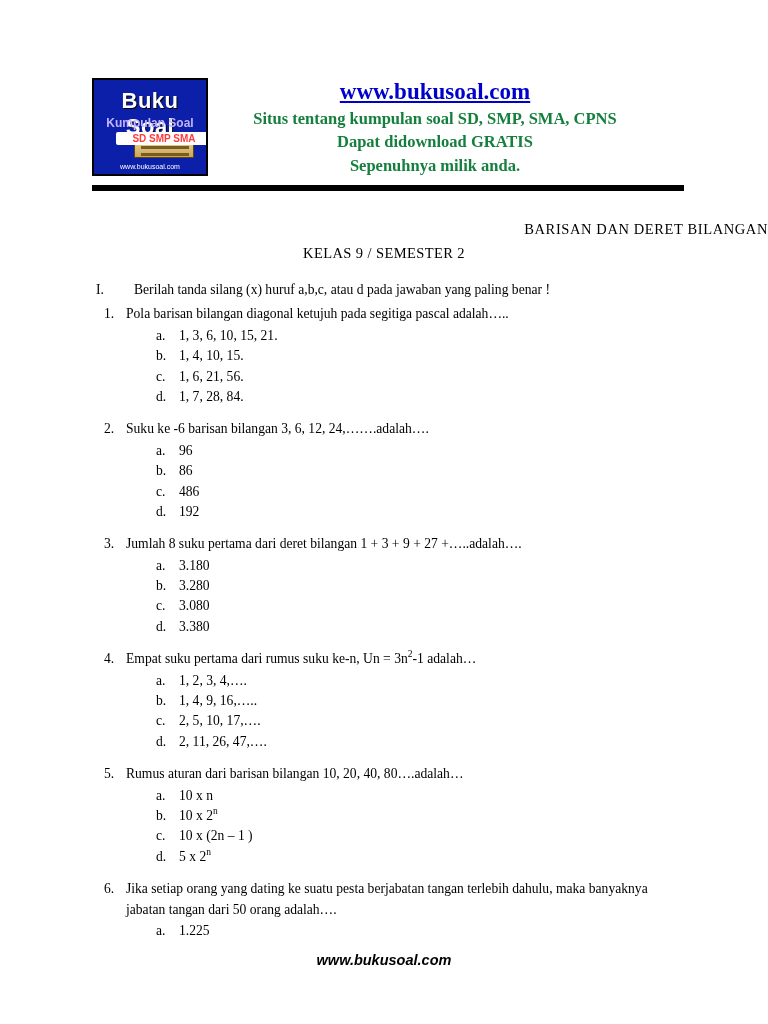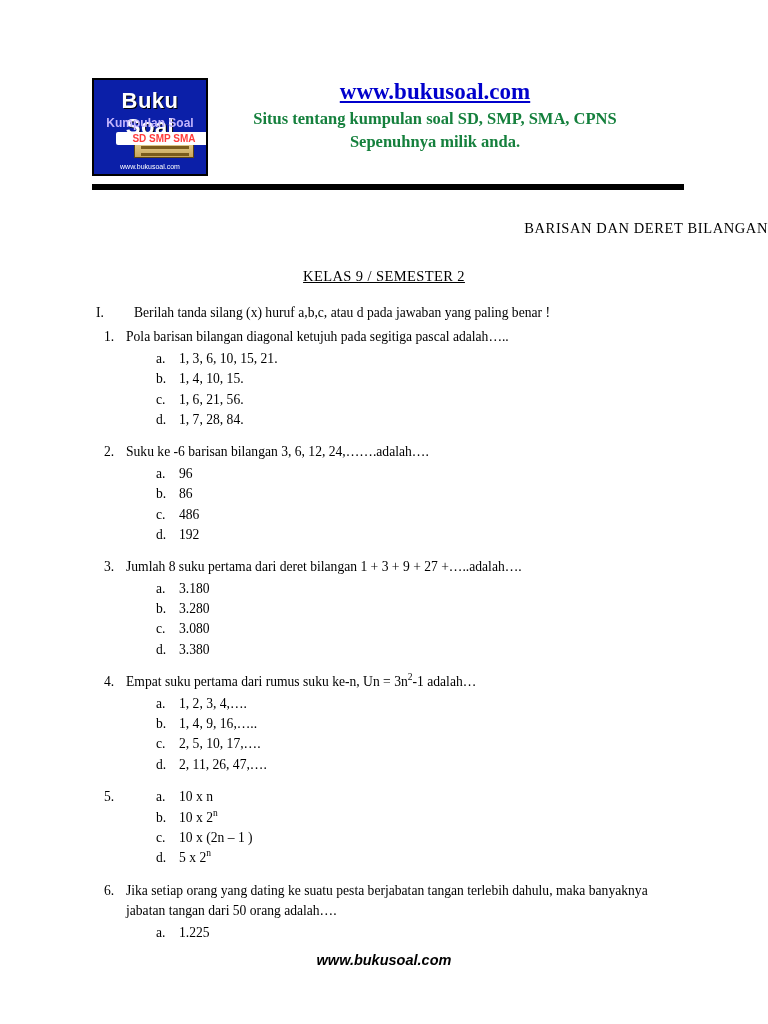--- a/index.html
+++ b/index.html
@@ -141,22 +141,21 @@
   .doc-title {
     text-align: right;
     font-size: 14.5px;
     letter-spacing: 0.6px;
     margin-top: 30px;
   }
   .doc-subtitle {
     text-align: center;
     font-size: 14.5px;
     letter-spacing: 0.4px;
-    margin-top: 31px;
-    text-decoration: underline;
+    margin-top: 7px;
   }
 
   
   .content {
     margin: 18px 86px 0 96px;
     font-size: 13.6px;
     line-height: 1.5;
   }
 
   .instruction {
@@ -217,20 +216,21 @@
     <div class="logo">
       <div class="logo-title">Buku Soal</div>
       <div class="logo-sub">Kumpulan Soal</div>
       <div class="logo-art"></div>
       <div class="logo-sub2">SD SMP SMA</div>
       <div class="logo-url">www.bukusoal.com</div>
     </div>
     <div class="header-text">
       <div class="site-url">www.bukusoal.com</div>
       <div class="tagline">Situs tentang kumpulan soal SD, SMP, SMA, CPNS</div>
+      <div class="tagline">Dapat didownload GRATIS</div>
       <div class="tagline">Sepenuhnya milik anda.</div>
     </div>
   </div>
 
   <div class="rule"></div>
 
   <div class="doc-title">BARISAN DAN DERET BILANGAN</div>
   <div class="doc-subtitle">KELAS 9 / SEMESTER 2</div>
 
   <div class="content">
@@ -323,20 +323,21 @@
             </div>
             <div class="opt">
               <span class="opt-letter">d.</span>
               <span class="opt-text">2, 11, 26, 47,….</span>
             </div>
           </div>
         </div>
         <div class="q">
           <div class="q-num">5.</div>
           <div class="q-body">
+            <div class="q-stem">Rumus aturan dari barisan bilangan 10, 20, 40, 80….adalah…</div>
             <div class="opt">
               <span class="opt-letter">a.</span>
               <span class="opt-text">10 x n</span>
             </div>
             <div class="opt">
               <span class="opt-letter">b.</span>
               <span class="opt-text">10 x 2<sup>n</sup></span>
             </div>
             <div class="opt">
               <span class="opt-letter">c.</span>

